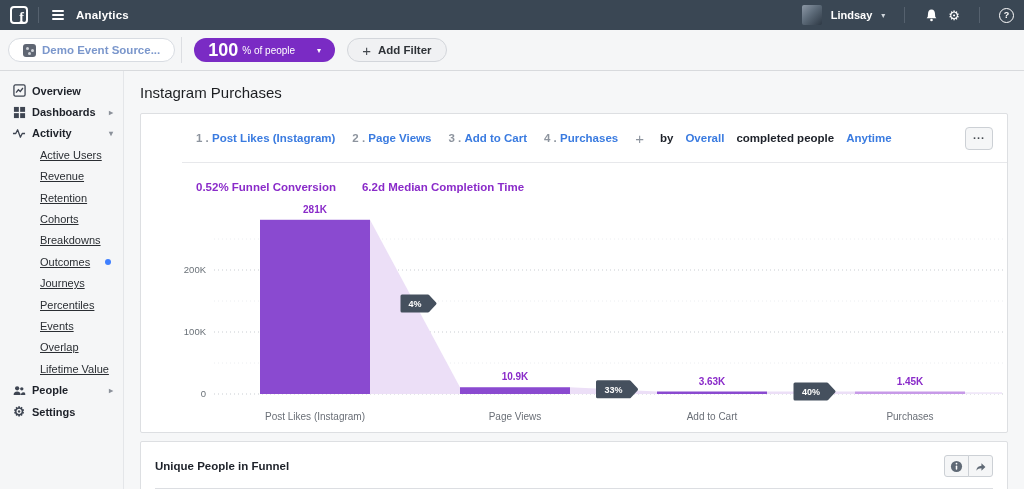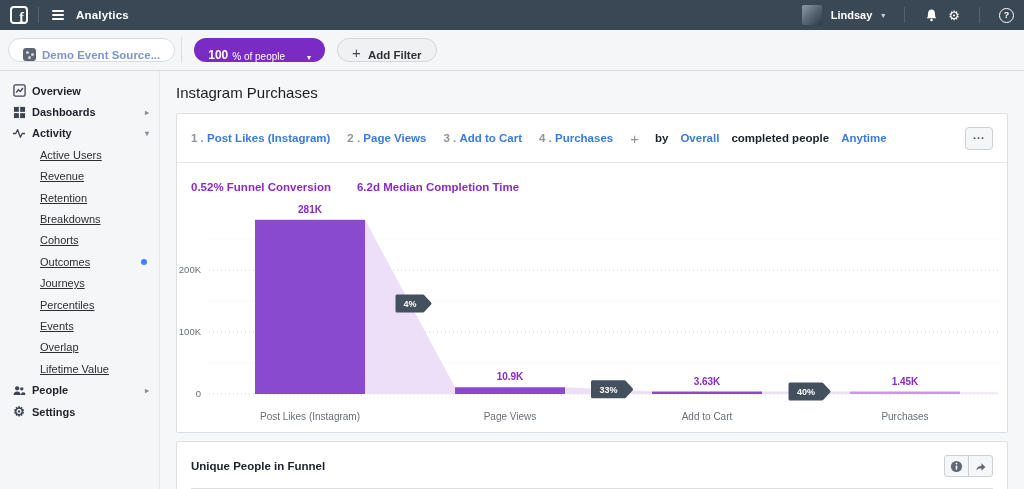--- a/index.html
+++ b/index.html
@@ -17,52 +17,52 @@
   .nav-right { margin-left:auto; display:flex; align-items:center; gap:9px; }
   .avatar { width:20px; height:20px; border-radius:2px; background:linear-gradient(135deg,#8d99a6 0%,#5d6b79 45%,#2d3844 100%); }
   .user-name { font-size:11px; font-weight:bold; }
   .caret { font-size:8px; color:#cfd5db; }
   .nav-icon { color:#fff; font-size:13px; display:flex; align-items:center; cursor:pointer; }
   .help-circle { width:15px; height:15px; border:1.5px solid #fff; border-radius:50%; font-size:9px; font-weight:bold;
     display:flex; align-items:center; justify-content:center; }
 
   
   .toolbar { height:41px; background:#f5f6f7; border-bottom:1px solid #d8dadd; display:flex; align-items:center; padding:0 8px; }
-  .pill { height:24px; border-radius:15px; display:flex; align-items:flex-end; padding:0 14px; font-size:11.5px; cursor:pointer; }
+  .pill { height:24px; border-radius:15px; display:flex; align-items:center; padding:0 14px; font-size:11.5px; cursor:pointer; }
   .pill.light { background:#fff; border:1px solid #d8dce2; }
   .src-icon { width:13px; height:13px; border-radius:3px; background:#5f6673; position:relative; margin-right:6px; flex:0 0 auto; }
   .src-icon b { position:absolute; width:3px; height:3px; border-radius:50%; background:#cfd3d9; }
   .src-icon b:nth-child(1){ left:2.5px; top:3px; } .src-icon b:nth-child(2){ right:2.5px; top:5px; } .src-icon b:nth-child(3){ left:4.5px; bottom:2px; }
   .src-label { color:#7b97cc; font-weight:bold; }
   .date-label { color:#6587c2; font-weight:bold; }
   .tb-div { width:1px; height:26px; background:#dcdee2; margin:0 12px 0 6px; }
   .pill.purple { background:#7a2bc4; color:#fff; gap:4px; }
-  .pill.purple .pct { font-size:12px; font-weight:bold; }
+  .pill.purple .pct { font-size:18px; font-weight:bold; }
   .pill.purple .pct-sfx { font-size:10px; }
   .pill.purple .caret { margin-left:18px; color:#fff; }
   .pill.filter { background:#f0f1f3; border:1px solid #d3d6db; color:#2f3338; font-weight:bold; gap:7px; margin-left:12px; }
   .pill.filter .plus { font-size:15px; font-weight:normal; color:#44494f; }
 
   
   .layout { display:flex; height:418px; }
-  .sidebar { width:160px; background:#f5f6f7; border-right:1px solid #e4e6e9; padding-top:9px; flex:0 0 auto; }
+  .sidebar { width:124px; background:#f5f6f7; border-right:1px solid #e4e6e9; padding-top:9px; flex:0 0 auto; }
   .side-item { height:21.4px; display:flex; align-items:center; font-size:11px; color:#1d2129; cursor:pointer; }
   .side-item.top { font-weight:bold; padding-left:12px; }
   .side-item.sub { padding-left:40px; color:#2a2e33;text-decoration:underline; }
   .side-item.selected { background:#fff; font-weight:bold; box-shadow:0 0 0 1px #eceef0; }
   .side-icon { width:14px; height:13px; margin-right:6px; display:flex; align-items:center; justify-content:center; color:#3e4552; }
   .side-icon svg { display:block; }
   .side-spacer { flex:1; }
   .chev { color:#8b919a; font-size:8px; margin-right:10px; }
   .bluedot { width:6px; height:6px; border-radius:50%; background:#4080ff; margin-right:12px; }
 
   
   .main { flex:1; padding:0 16px; overflow:hidden; }
   .page-title { font-size:15px; color:#1c1e21; padding:13px 0 12px 0; }
-  .card { background:#fff; border:1px solid #dddfe2; border-radius:2px; }
+  .card { background:#fff; border:1px solid #dddfe2; border-radius:2px;padding-left:41px; }
   .steps-row { height:49px; display:flex; align-items:center; padding:0 14px; border-bottom:1px solid #e7e8eb; font-size:11.5px; }
   .step { margin-right:17px; white-space:nowrap; }
   .step-num { color:#8d949e; font-weight:bold; }
   .step-link { color:#3a7be0; font-weight:bold; cursor:pointer; }
   .step-plus { color:#8d949e; font-size:15px; margin-right:16px; cursor:pointer; }
   .bold-dark { color:#1d2129; font-weight:bold; margin-right:12px; }
   .blue-link { color:#3a7be0; font-weight:bold; margin-right:12px; cursor:pointer; }
   .more-btn { margin-left:auto; width:28px; height:23px; border:1px solid #ccd0d5; border-radius:4px; background:#f5f6f7;
     color:#44494f; font-weight:bold; letter-spacing:1px; font-size:11px; display:flex; align-items:center; justify-content:center; cursor:pointer; padding-bottom:6px;}
   .stats { display:flex; gap:26px; padding:18px 14px 0 14px; }
@@ -172,25 +172,25 @@
       </div>
       <div class="side-item sub">
         <span>Revenue</span>
         <span class="side-spacer"></span>
       </div>
       <div class="side-item sub">
         <span>Retention</span>
         <span class="side-spacer"></span>
       </div>
       <div class="side-item sub">
+        <span>Cohorts</span>
+        <span class="side-spacer"></span>
+      </div>
+      <div class="side-item sub">
         <span>Breakdowns</span>
-        <span class="side-spacer"></span>
-      </div>
-      <div class="side-item sub">
-        <span>Cohorts</span>
         <span class="side-spacer"></span>
       </div>
       <div class="side-item sub">
         <span>Outcomes</span>
         <span class="side-spacer"></span>
         <span class="bluedot"></span>
       </div>
       <div class="side-item sub">
         <span>Journeys</span>
         <span class="side-spacer"></span>

